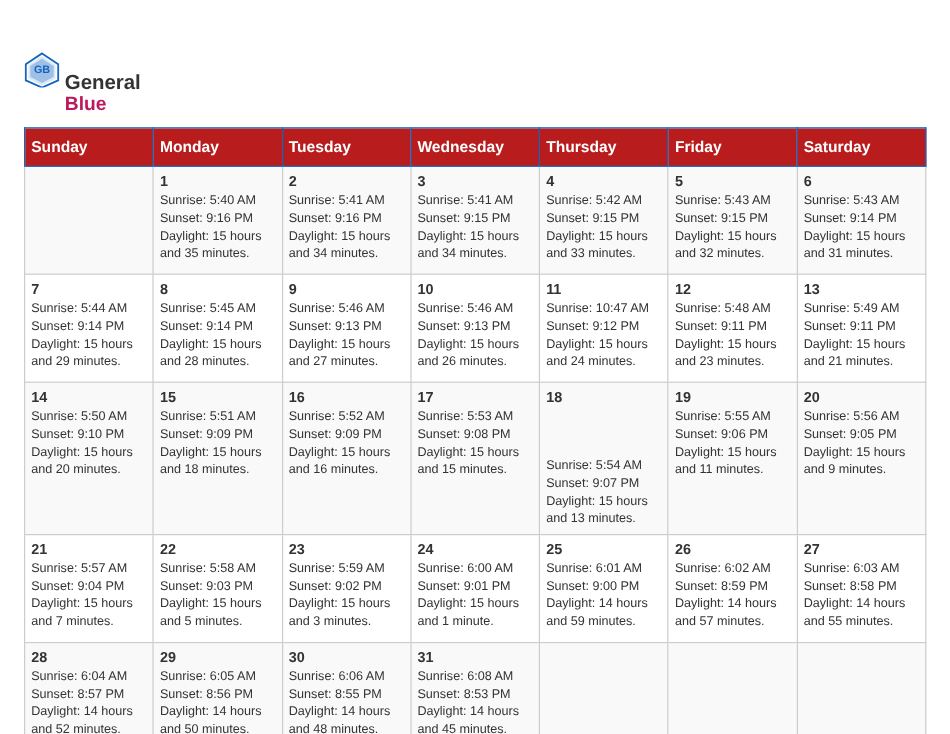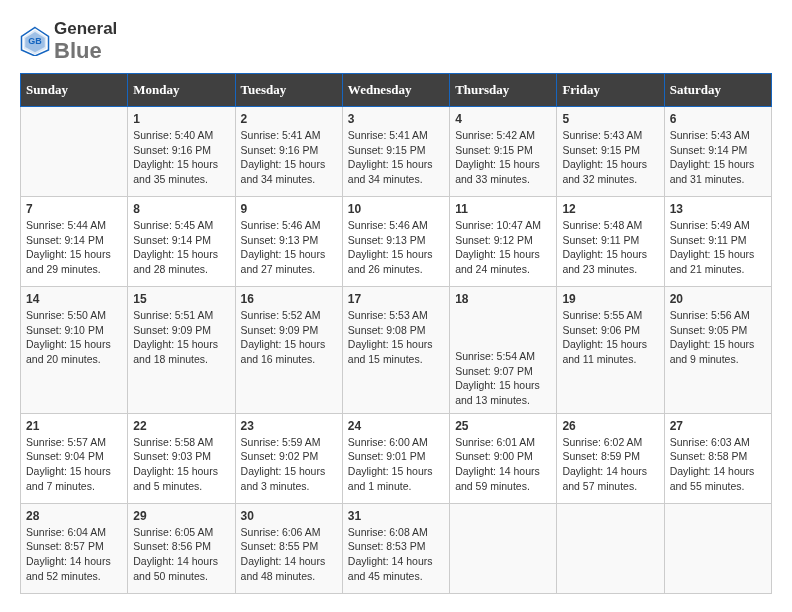--- a/index.html
+++ b/index.html
@@ -38,23 +38,22 @@
       font-size: 16px;
       color: #555;
       margin-top: 2px;
     }
     table {
       width: 100%;
       border-collapse: collapse;
       table-layout: fixed;
     }
     thead tr {
-      background-color: #404040;
+      background-color: #b91c1c;
       color: #fff;
-      font-family: Liberation Serif, serif;
     }
     thead th {
       padding: 8px 5px;
       font-size: 13px;
       font-weight: bold;
       text-align: left;
       border: 1px solid #1565C0;
     }
     tbody tr {
       vertical-align: top;
@@ -87,24 +86,24 @@
 
 <div class="header">
   <div class="logo">
     <svg class="logo-icon" viewBox="0 0 40 40">
       <polygon points="20,5 35,15 35,30 20,38 5,30 5,15" fill="#1565C0" opacity="0.15"></polygon>
       <polygon points="20,2 38,14 38,32 20,40 2,32 2,14" fill="none" stroke="#1565C0" stroke-width="2"></polygon>
       <polygon points="20,8 33,16 33,28 20,35 7,28 7,16" fill="#1565C0" opacity="0.3"></polygon>
       <text x="20" y="24" text-anchor="middle" font-size="12" fill="#1565C0" font-weight="bold">GB</text>
     </svg>
     <div>
-      <div style="font-size:17px;font-weight:bold;color:#333;line-height:1.1;">
+      <div style="font-size:17px;font-weight:bold;color:#333;line-height:1.1;margin-top:40px;">
         <span style="color:#333;">General</span>
       </div>
-      <div style="font-size:22px;font-weight:bold;color:#737373;line-height:1.1;">Blue</div>
+      <div style="font-size:16px;font-weight:bold;color:#be185d;line-height:1.1;">Blue</div>
     </div>
   </div>
 </div>
 
 <table>
   <thead>
     <tr>
     <th>Sunday</th>
         <th>Monday</th>
         <th>Tuesday</th>

